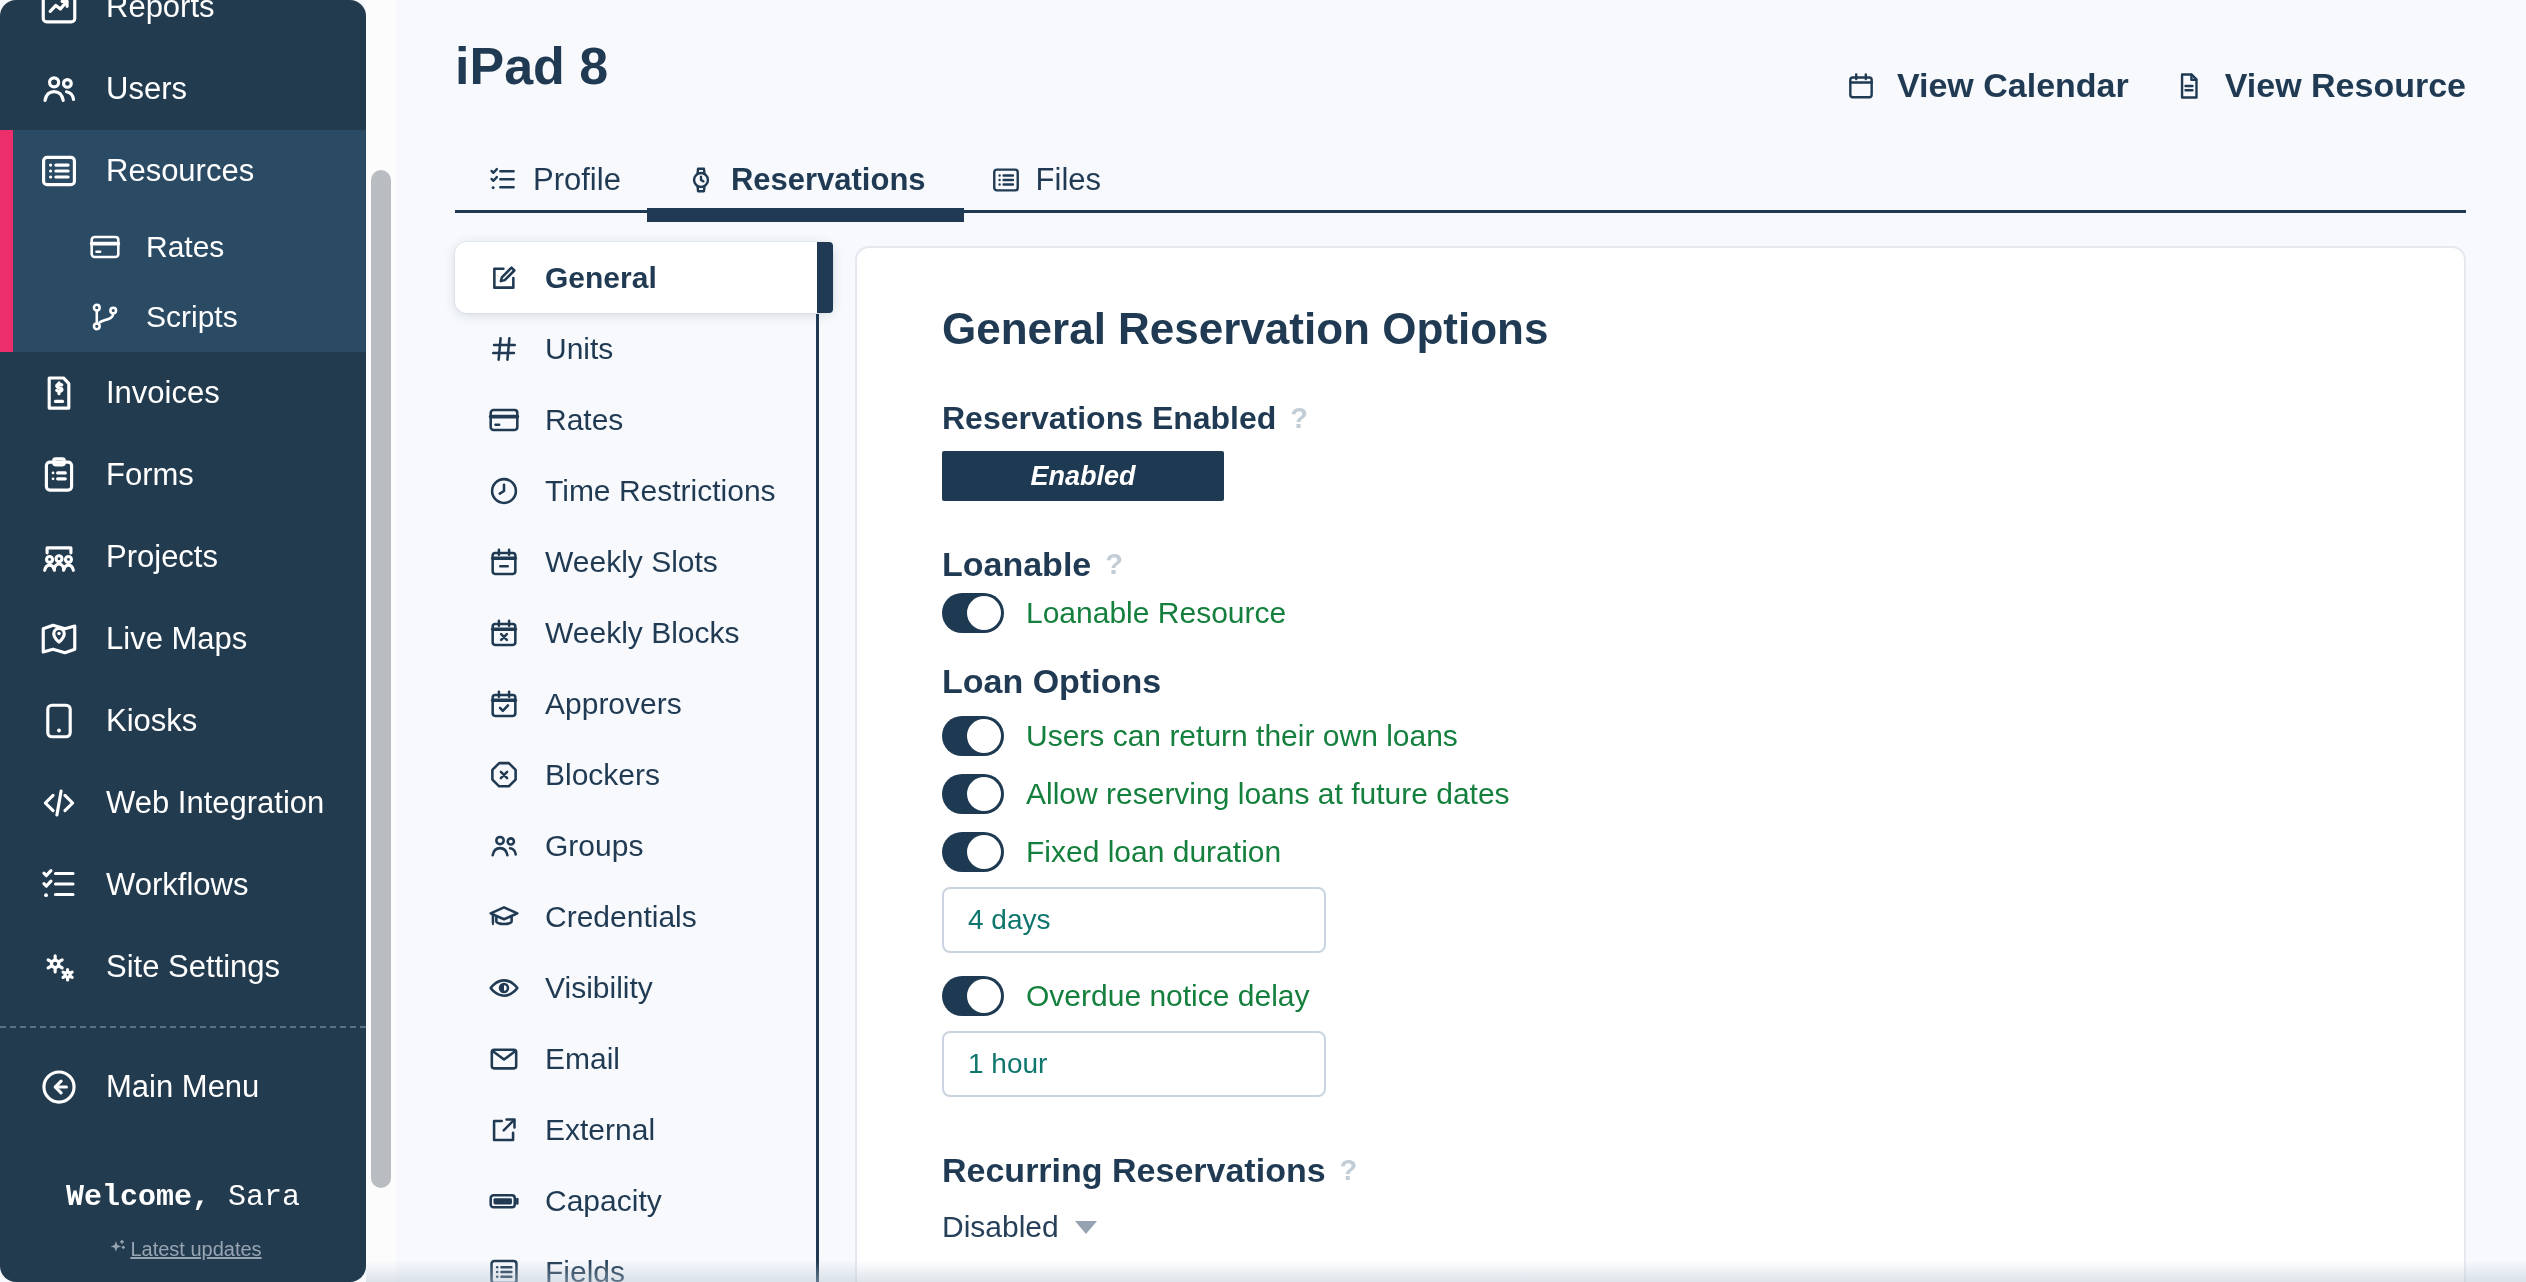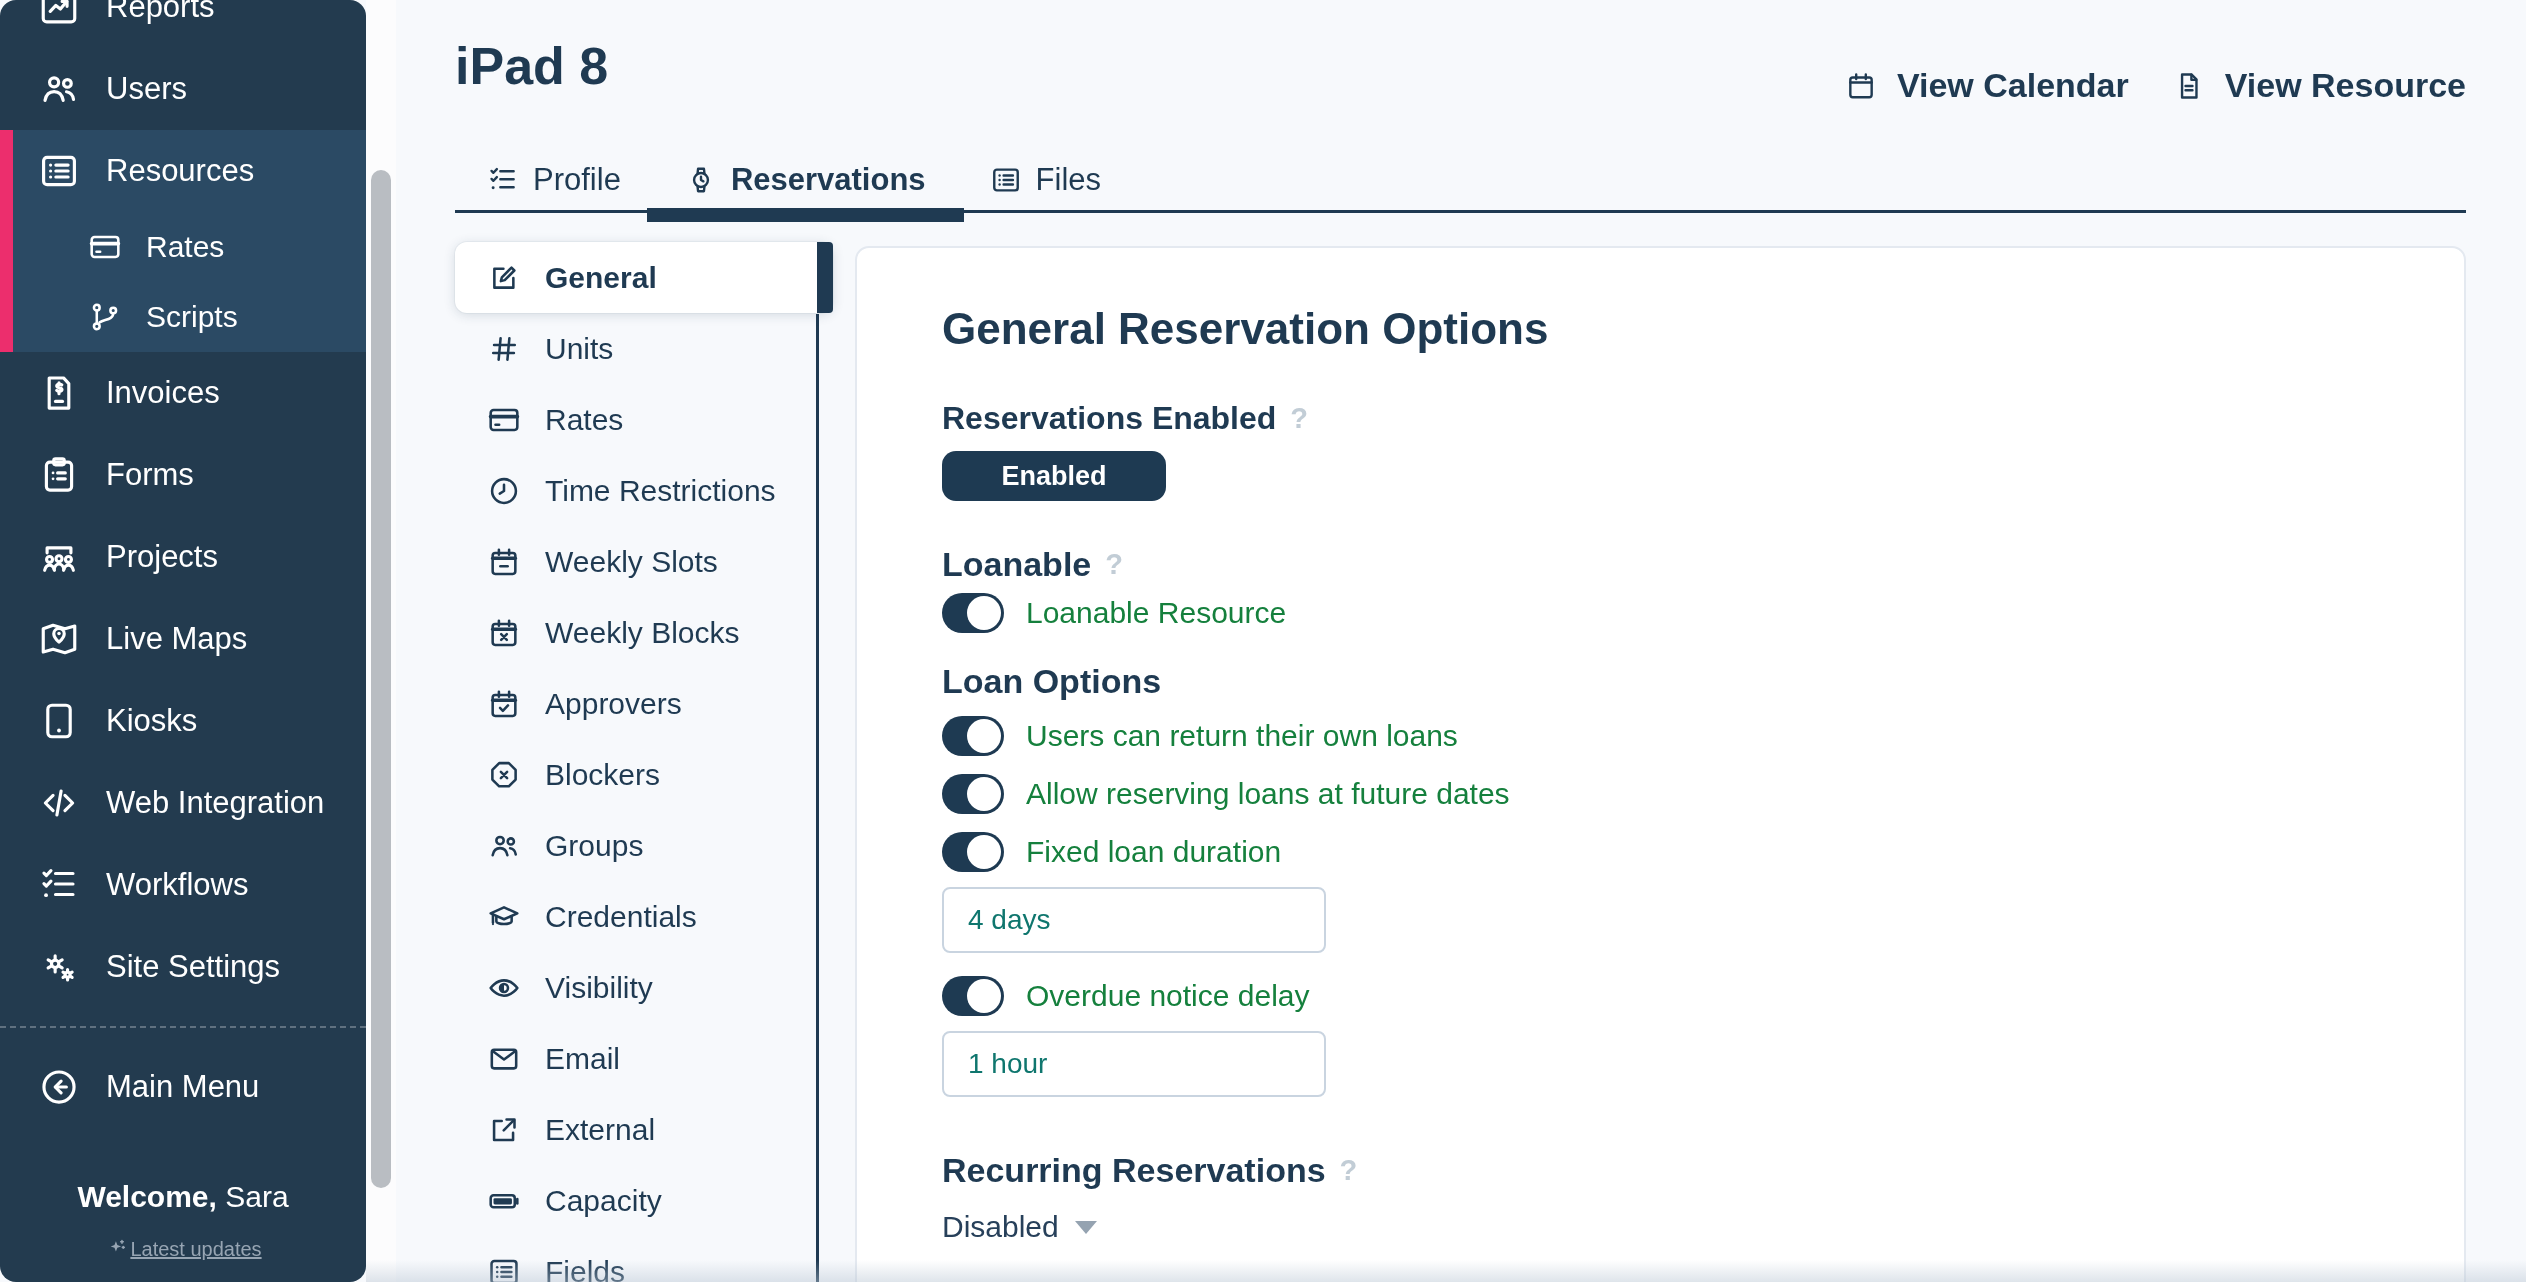--- a/index.html
+++ b/index.html
@@ -13,21 +13,21 @@
   .side-nav{margin-top:-34px;}
   .side-item{height:82px;display:flex;align-items:center;padding-left:38px;gap:26px;
              font-size:31px;font-weight:500;position:relative;cursor:pointer;white-space:nowrap;}
   .side-item .ic{width:42px;height:42px;}
   .side-item.child{height:70px;padding-left:88px;font-size:30px;gap:24px;}
   .side-item.child .ic{width:34px;height:34px;}
   .side-item.hl{background:#2B4A64;}
   .side-item.hl::before{content:"";position:absolute;left:0;top:0;bottom:0;width:13px;background:#EC2E6D;}
   .side-divider{border-top:2px dashed rgba(255,255,255,.28);margin-top:18px;}
   .main-menu{margin-top:18px;}
-  .side-footer{text-align:center;margin-top:52px;font-size:30px;}
+  .side-footer{text-align:center;margin-top:52px;font-size:30px;font-family:Liberation Mono, monospace;}
   .side-footer b{font-weight:700;}
   .side-updates{color:#97A5B3;font-size:20px;display:flex;justify-content:center;align-items:center;margin-top:22px;cursor:pointer;text-decoration:underline;}
   .side-updates .ic{width:26px;height:26px;}
   .scrollbar{position:absolute;left:366px;top:0;bottom:0;width:30px;background:#FCFCFD;z-index:4;}
   .scroll-thumb{position:absolute;left:5px;top:170px;width:20px;height:1018px;background:#B9BDC2;border-radius:10px;}
 
   
   .page{position:absolute;left:396px;top:0;right:0;bottom:0;}
   .page-header{position:absolute;top:38px;left:59px;right:60px;display:flex;justify-content:space-between;align-items:flex-start;}
   .page-title{font-size:52px;font-weight:700;line-height:1.1;}
@@ -53,22 +53,22 @@
   .sub-item.active::after{content:"";position:absolute;right:0;top:0;bottom:0;width:16px;background:#1F3A52;border-radius:0 4px 4px 0;}
 
   
   .card{position:absolute;left:459px;top:246px;right:60px;height:1130px;background:#fff;
         border:2px solid #E4E9F0;border-radius:14px;box-sizing:border-box;}
   .card-inner{padding:56px 96px 0 85px;}
   .heading{font-size:44px;font-weight:700;margin:0;}
   .field-label{font-size:32px;font-weight:700;display:flex;gap:14px;align-items:center;margin-top:46px;}
   .section-label{font-size:34px;font-weight:700;display:flex;gap:14px;align-items:center;margin-top:44px;}
   .help{color:#C2CDD6;font-size:29px;font-weight:700;cursor:pointer;}
-  .btn{display:flex;align-items:center;justify-content:center;width:224px;height:50px;border-radius:14px;
-       color:#fff;font-size:27px;font-weight:700;cursor:pointer;margin-top:14px;}
+  .btn{display:flex;align-items:center;justify-content:center;width:282px;height:50px;border-radius:2px;
+       color:#fff;font-size:27px;font-weight:700;cursor:pointer;margin-top:14px;font-style:italic;}
   .btn.navy{background:#1E3A52;}
   .toggle-row{display:flex;align-items:center;gap:22px;margin-top:12px;font-size:30px;color:#15803d;height:46px;}
   .toggle{width:62px;height:40px;border-radius:20px;background:#1E3A52;position:relative;flex:none;cursor:pointer;}
   .toggle::after{content:"";position:absolute;right:3px;top:3px;width:34px;height:34px;border-radius:50%;background:#fff;}
   .text-input{display:block;width:384px;height:66px;border:2px solid #C9D4E0;border-radius:8px;font-size:28px;color:#0f766e;
               padding:0 24px;margin-top:12px;font-family:inherit;background:#fff;box-sizing:border-box;}
   .dropdown{display:flex;align-items:center;gap:16px;font-size:30px;color:#27405A;margin-top:20px;cursor:pointer;}
   .caret{width:0;height:0;border-left:11px solid transparent;border-right:11px solid transparent;border-top:13px solid #95A3B1;}
   .gap-lg{margin-top:54px;}
   .bottom-fade{position:absolute;left:366px;right:0;bottom:0;height:22px;z-index:6;pointer-events:none;

